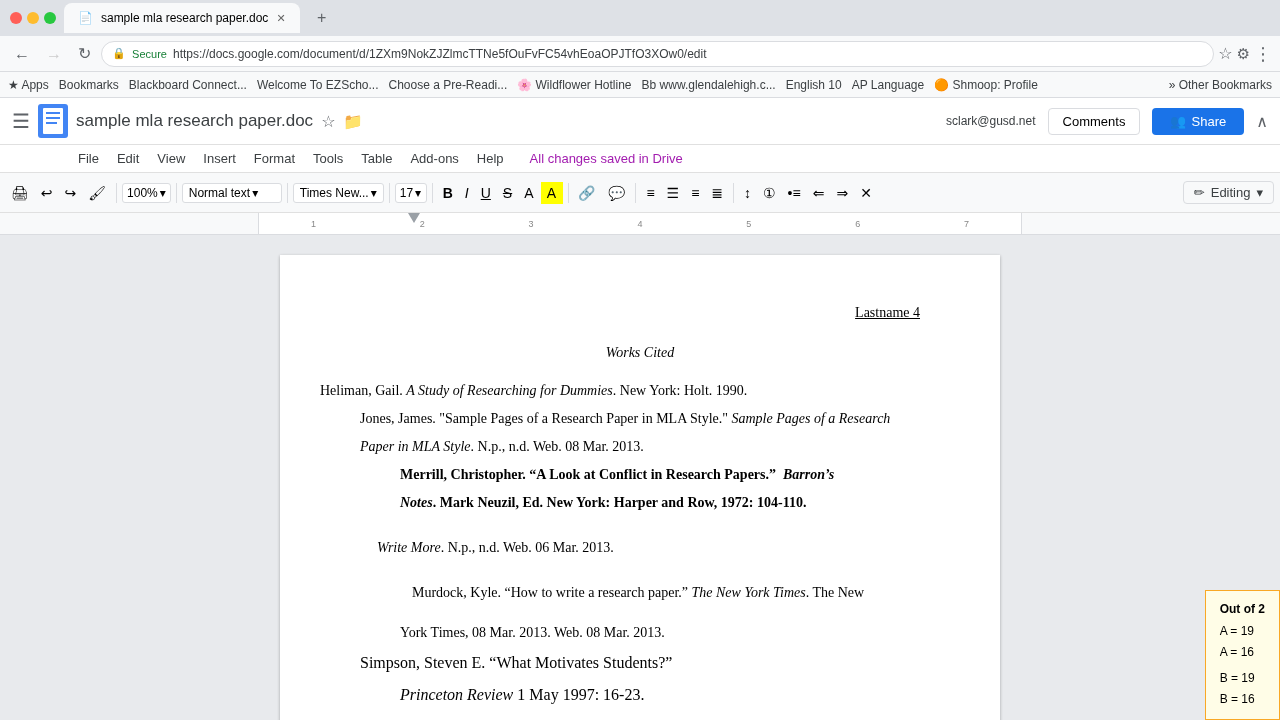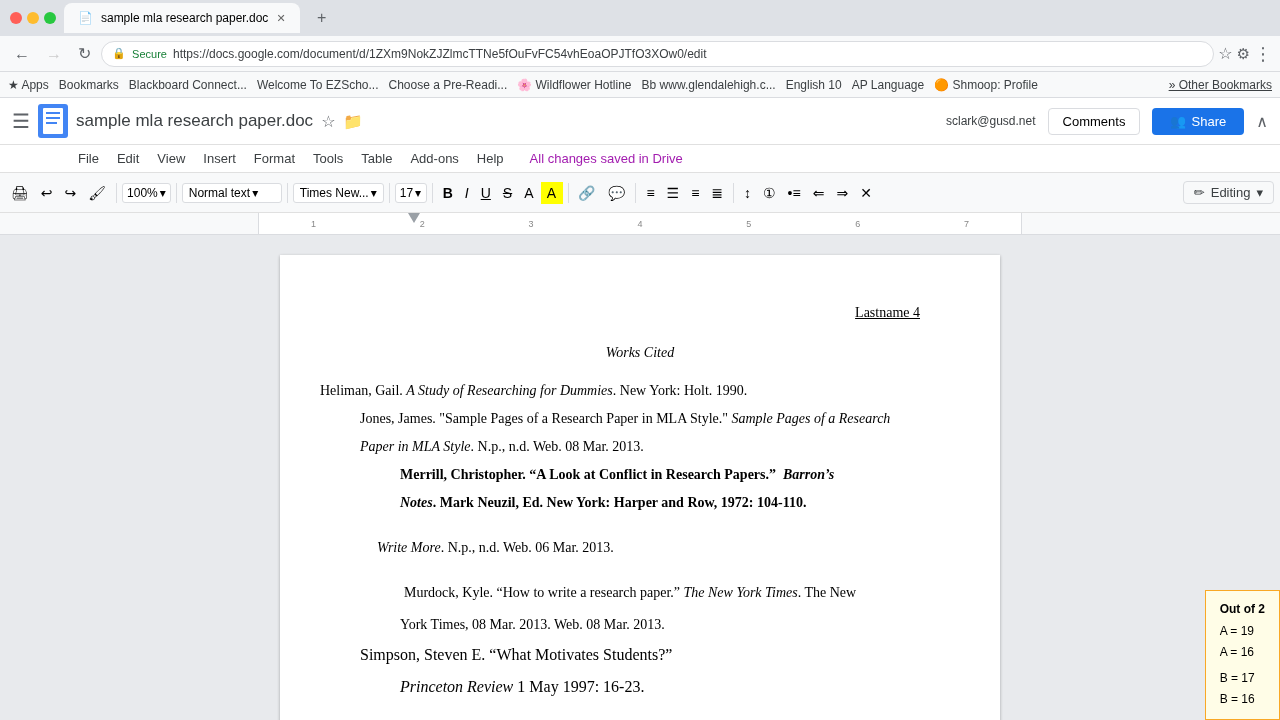--- a/index.html
+++ b/index.html
@@ -41,21 +41,21 @@
   <span style="color:#3c4043; cursor:pointer; white-space:nowrap;">★ Apps</span>
   <span style="color:#3c4043; cursor:pointer; white-space:nowrap;">Bookmarks</span>
   <span style="color:#3c4043; cursor:pointer; white-space:nowrap;">Blackboard Connect...</span>
   <span style="color:#3c4043; cursor:pointer; white-space:nowrap;">Welcome To EZScho...</span>
   <span style="color:#3c4043; cursor:pointer; white-space:nowrap;">Choose a Pre-Readi...</span>
   <span style="color:#3c4043; cursor:pointer; white-space:nowrap;">🌸 Wildflower Hotline</span>
   <span style="color:#3c4043; cursor:pointer; white-space:nowrap;">Bb www.glendalehigh.c...</span>
   <span style="color:#3c4043; cursor:pointer; white-space:nowrap;">English 10</span>
   <span style="color:#3c4043; cursor:pointer; white-space:nowrap;">AP Language</span>
   <span style="color:#3c4043; cursor:pointer; white-space:nowrap;">🟠 Shmoop: Profile</span>
-  <span style="color:#3c4043; cursor:pointer; white-space:nowrap; margin-left:auto;text-decoration:underline;">» Other Bookmarks</span>
+  <span style="color:#3c4043; cursor:pointer; white-space:nowrap; margin-left:auto;">» Other Bookmarks</span>
 </div>
 
 <div style="background:white; display:flex; align-items:center; padding:6px 12px; gap:8px; border-bottom:1px solid #e0e0e0;">
   <span style="font-size:20px; color:#5f6368; cursor:pointer;">☰</span>
 
   <div style="width:30px;height:34px;background:#4285f4;border-radius:3px;display:flex;align-items:center;justify-content:center;">
     <div style="width:20px;height:26px;background:white;border-radius:1px;position:relative;">
       <div style="position:absolute;top:4px;left:3px;right:3px;height:2px;background:#4285f4;"></div>
       <div style="position:absolute;top:9px;left:3px;right:3px;height:2px;background:#4285f4;"></div>
       <div style="position:absolute;top:14px;left:3px;right:6px;height:2px;background:#4285f4;"></div>
@@ -185,21 +185,21 @@
         Merrill, Christopher. “A Look at Conflict in Research Papers.” &nbsp;<em>Barron’s</em>
       </p>
       <p style="margin:0; padding-left:40px; font-weight:bold;">
         <em>Notes</em>. Mark Neuzil, Ed. New York: Harper and Row, 1972: 104-110.
       </p>
 
       <p style="margin:17px;">
         <em>Write More</em>. N.p., n.d. Web. 06 Mar. 2013.
       </p>
 
-      <p style="margin:4px; padding-left:40px;">
+      <p style="margin:12px; padding-left:40px;">
         Murdock, Kyle. “How to write a research paper.” <em>The New York Times</em>. The New
       </p>
       <p style="margin:0; padding-left:40px;">
         York Times, 08 Mar. 2013. Web. 08 Mar. 2013.
       </p>
 
       <p style="margin:0; font-size:16px;">
         Simpson, Steven E. “What Motivates Students?”
       </p>
 
@@ -209,15 +209,15 @@
 
     </div>
   </div>
 </div>
 
 <div style="position:fixed; bottom:0; right:0; background:#fffde7; border:1px solid #f9a825; padding:8px 14px; font-size:12px; line-height:1.8; z-index:100;">
   <div style="font-weight:bold;">Out of 2</div>
   <div>A = 19</div>
   <div>A = 16</div>
   <div style="height:4px;"></div>
-  <div>B = 17</div>
+  <div>B = 19</div>
   <div>B = 16</div>
 </div>
 
 </body></html>

